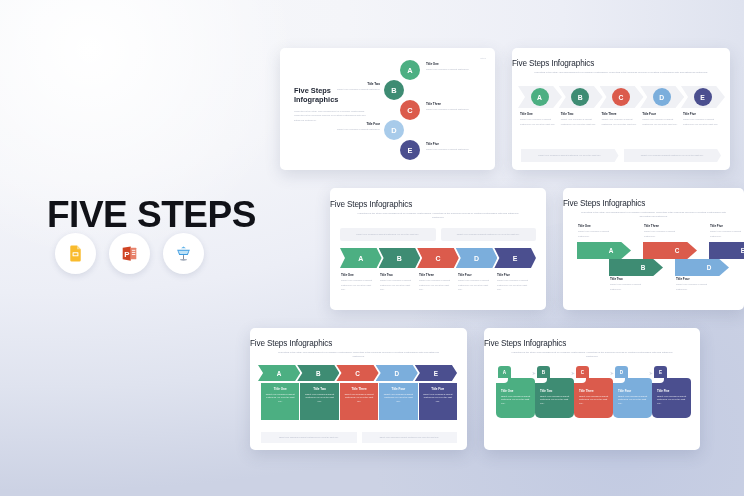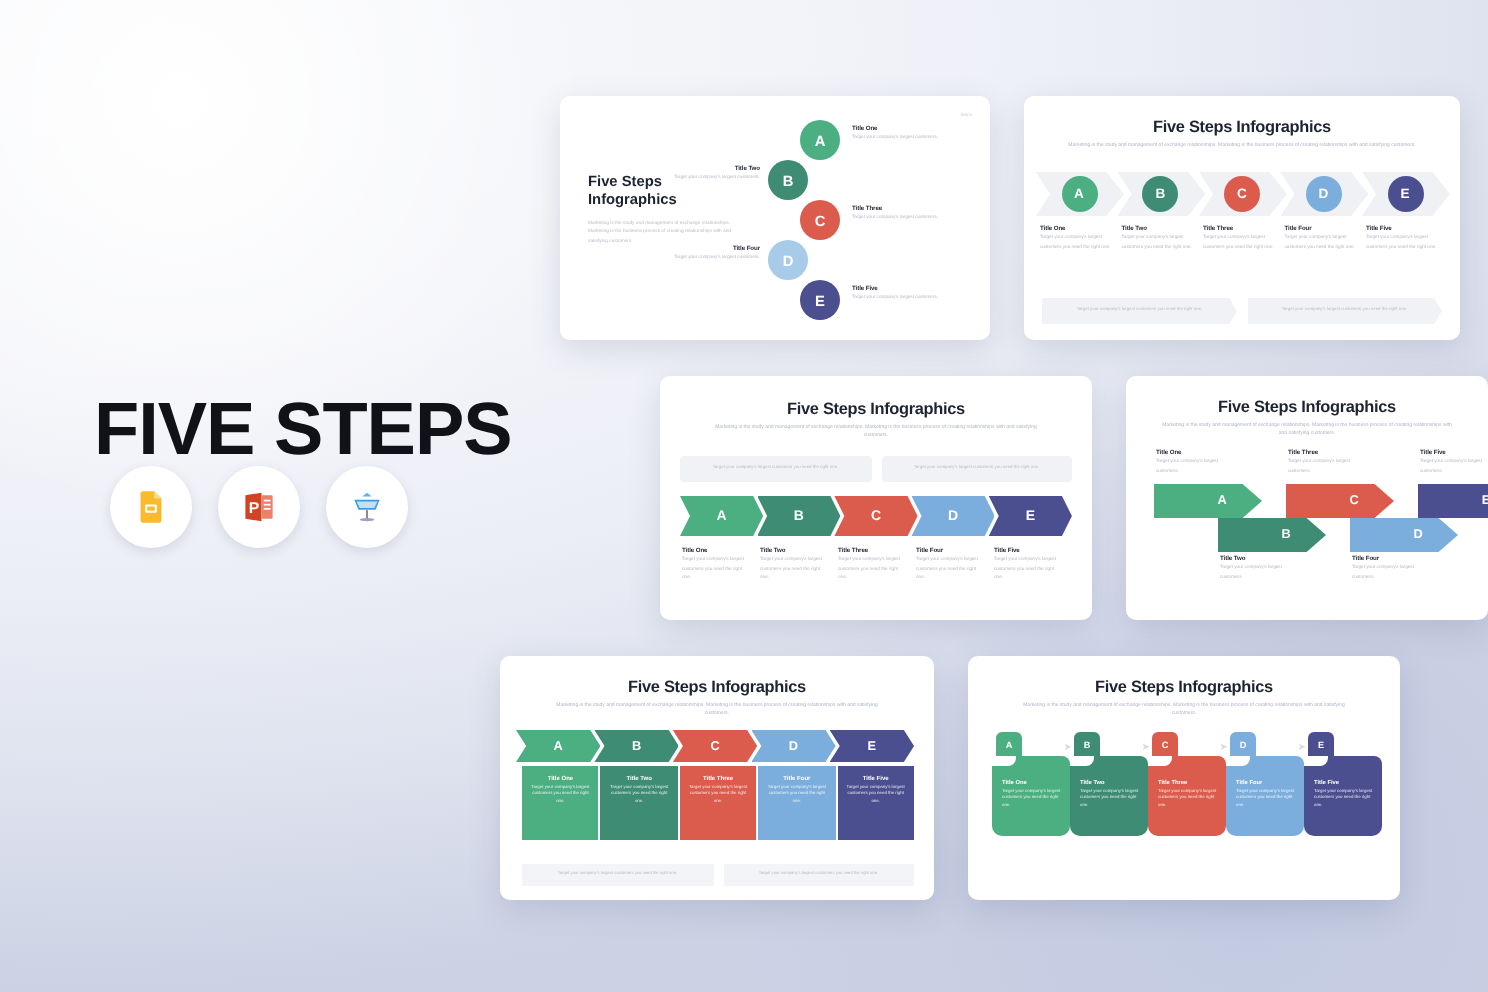--- a/index.html
+++ b/index.html
@@ -40,21 +40,21 @@
     overflow:hidden;
   }
   .s1{left:280px;top:48px;width:215px;height:122px;}
   .s2{left:512px;top:48px;width:218px;height:122px;}
   .s3{left:330px;top:188px;width:216px;height:122px;}
   .s4{left:563px;top:188px;width:181px;height:122px;}
   .s5{left:250px;top:328px;width:217px;height:122px;}
   .s6{left:484px;top:328px;width:216px;height:122px;}
 
   .ttl{
-    font-weight:bold;color:#1d2330;text-align:center;
+    font-weight:normal;color:#1d2330;text-align:left;
     font-size:8.2px;letter-spacing:-.15px;
   }
   .sub{
     color:#aeb4c4;text-align:center;font-size:2.5px;line-height:1.75;
     margin:2.5px auto 0;width:80%;
   }
   .lbl{font-weight:bold;color:#1d2330;font-size:3.1px;letter-spacing:-.05px;}
   .body{color:#b3b8c6;font-size:2.35px;line-height:1.8;margin-top:1.4px;}
   .ltr{color:#fff;font-weight:bold;}
 

